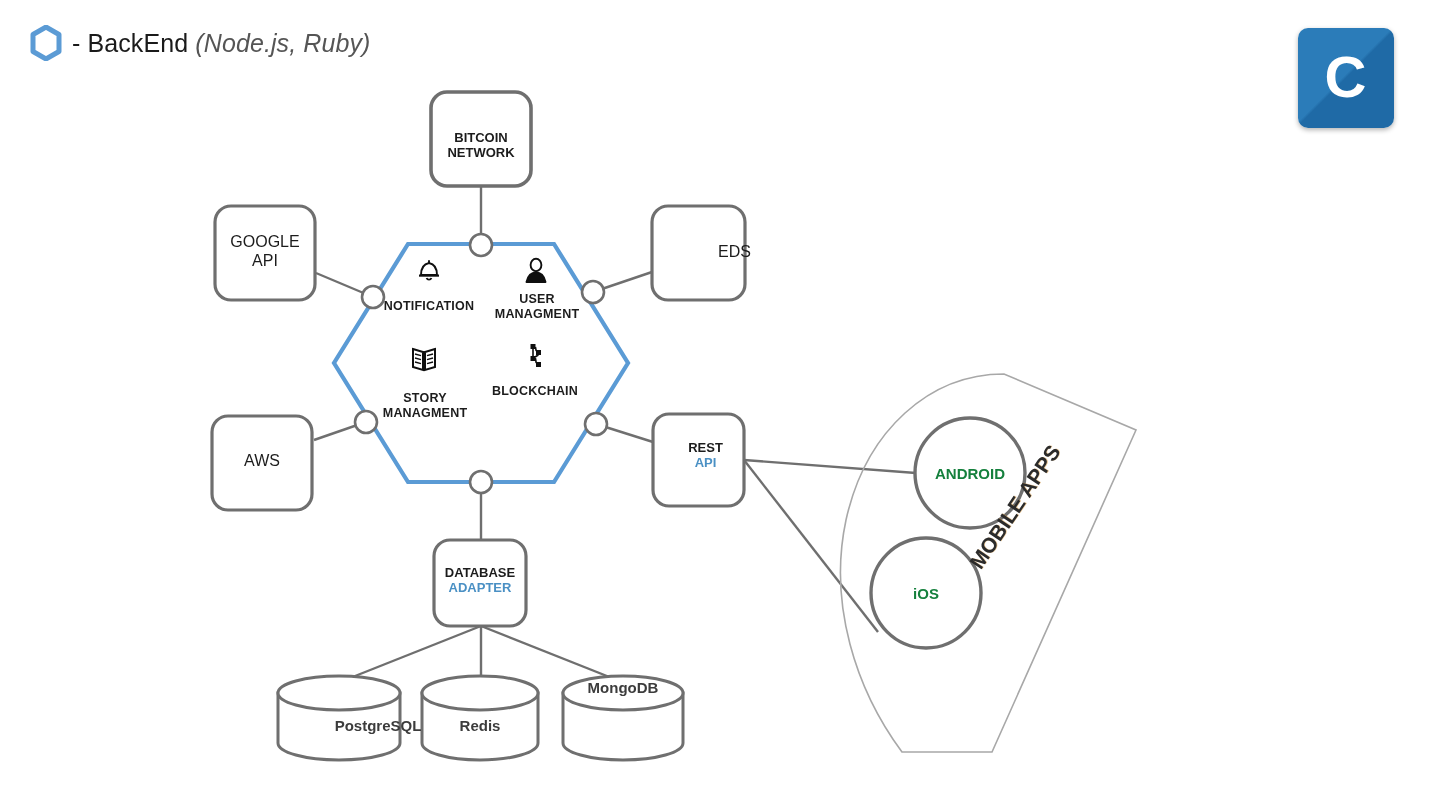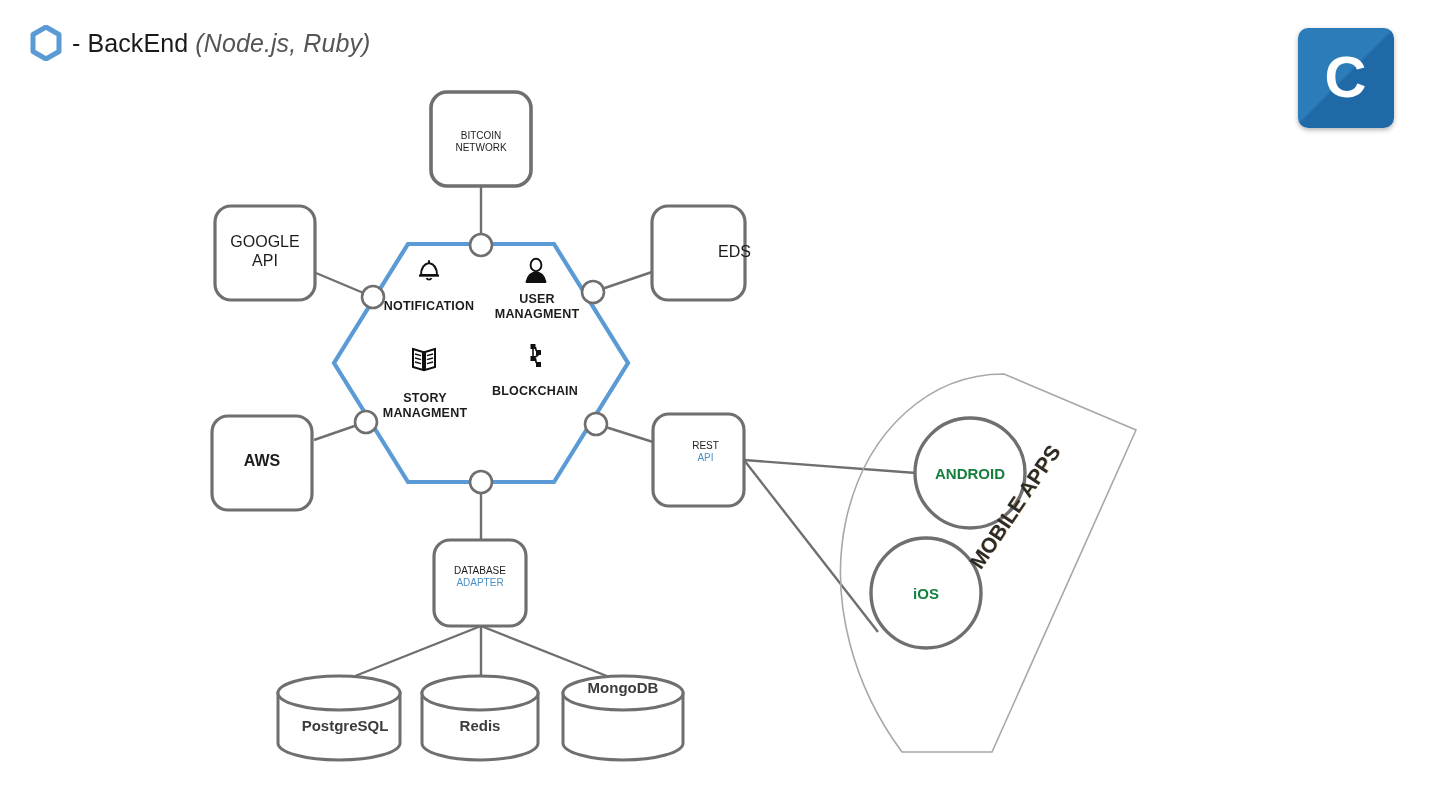--- a/index.html
+++ b/index.html
@@ -36,21 +36,21 @@
   #logoBadge span{
     color:#ffffff;font-size:58px;font-weight:bold;line-height:1;
     margin-top:-3px;margin-left:-1px;
   }
 
   
   #canvas{position:absolute;left:0;top:0;width:1440px;height:810px;}
 
   
   .lbl{position:absolute;text-align:center;color:#1c1c1c;line-height:1.18;pointer-events:none;}
-  .boxlbl{font-size:10px;font-weight:normal;}
+  .boxlbl{font-size:13px;font-weight:bold;}
   .boxlbl-reg{font-size:16px;font-weight:normal;}
   .blue{color:#4a90c4;}
   .modlbl{font-size:12.5px;font-weight:bold;letter-spacing:.2px;}
   .dblbl{font-size:15px;font-weight:bold;color:#3c3c3c;}
   .circlbl{font-size:15px;font-weight:bold;color:#15803d;}
   #mobileLabel{
     position:absolute;left:965px;top:560px;
     font-size:21px;font-weight:bold;color:#2b2b2b;
     transform:rotate(-56deg);transform-origin:left top;white-space:nowrap;
     text-shadow:0.6px 0.6px 0 rgba(214,150,60,.55);
@@ -210,33 +210,33 @@
     <div>NETWORK</div>
   </div>
 
   <div class="lbl boxlbl-reg" style="left:215px;top:233px;width:100px;">
     <div>GOOGLE</div>
     <div>API</div>
   </div>
 
   <div class="lbl boxlbl-reg" style="left:652px;top:243px;width:115px;margin-left:25px;">EDS</div>
 
-  <div class="lbl boxlbl-reg" style="left:212px;top:452px;width:100px;font-weight:bold;">AWS</div>
+  <div class="lbl boxlbl-reg" style="left:212px;top:452px;width:100px;">AWS</div>
 
   <div class="lbl boxlbl" style="left:653px;top:440px;width:91px;padding-left:7px;">
     <div>REST</div>
     <div class="blue">API</div>
   </div>
 
   <div class="lbl boxlbl" style="left:429px;top:565px;width:102px;">
     <div>DATABASE</div>
     <div class="blue">ADAPTER</div>
   </div>
 
-  <div class="lbl dblbl" style="left:278px;top:717px;width:134px;">PostgreSQL</div>
+  <div class="lbl dblbl" style="left:278px;top:717px;width:134px;padding-left:33px;">PostgreSQL</div>
   <div class="lbl dblbl" style="left:422px;top:717px;width:116px;">Redis</div>
   <div class="lbl dblbl" style="left:563px;top:679px;width:120px;">MongoDB</div>
 
   <div class="lbl circlbl" style="left:910px;top:465px;width:120px;">ANDROID</div>
   <div class="lbl circlbl" style="left:866px;top:585px;width:120px;">iOS</div>
 
   <div id="mobileLabel">MOBILE APPS</div>
 
 </div>
 

